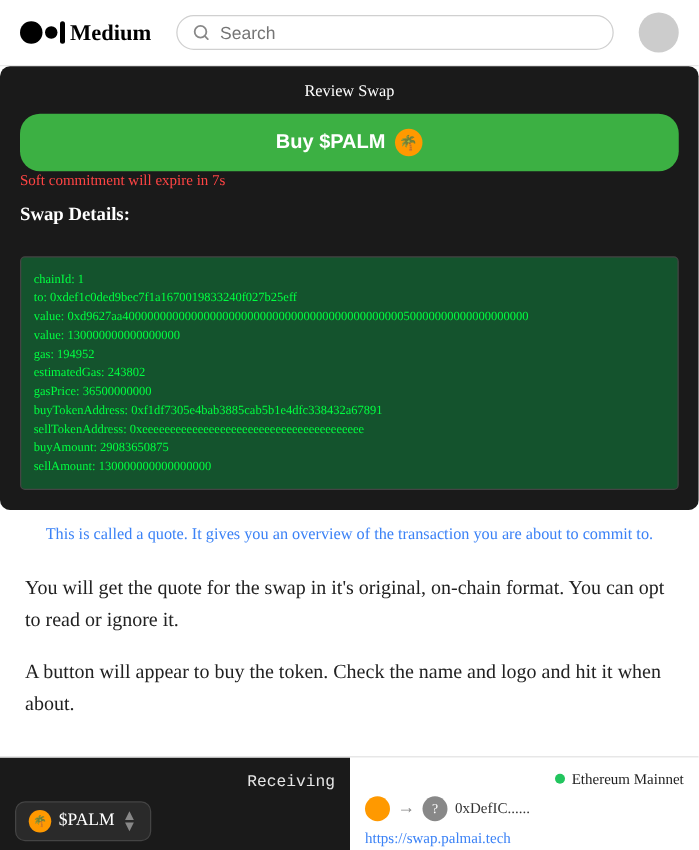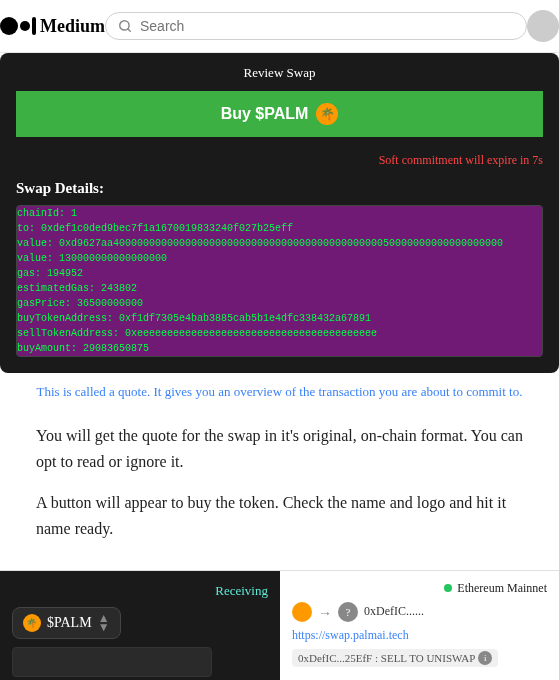--- a/index.html
+++ b/index.html
@@ -10,23 +10,23 @@
       min-height: 680px;
       overflow-x: hidden;
       font-size: 15px;
       color: #222;
     }
 
     
     .header {
       display: flex;
       align-items: center;
-      padding: 10px 0;
+      padding: 10px 16px;
       border-bottom: 1px solid #e8e8e8;
-      gap: 0;
+      gap: 20px;
     }
     .medium-logo {
       display: flex;
       align-items: center;
       gap: 4px;
       font-weight: 700;
       font-size: 18px;
       color: #000;
       white-space: nowrap;
     }
@@ -95,58 +95,59 @@
       font-weight: 500;
     }
     .buy-button {
       display: flex;
       align-items: center;
       justify-content: center;
       gap: 8px;
       background: #3cb043;
       color: #fff;
       border: none;
-      border-radius: 0;
+      border-radius: 16px;
       padding: 12px;
       font-size: 16px;
       font-weight: 600;
       width: 100%;
       cursor: pointer;
     }
     .palm-icon {
       background: #ff9900;
       border-radius: 50%;
       width: 22px; height: 22px;
       display: inline-flex;
       align-items: center;
       justify-content: center;
       font-size: 12px;
     }
     .soft-commitment {
       color: #ff4444;
-      text-align: right;
-      font-size: 12px;
-      margin-top: 16px;
+      text-align: left;
+      font-size: 12px;
+      margin-top: 0;
     }
 
     
     .swap-details {
       margin-top: 12px;
     }
     .swap-details-title {
       color: #fff;
       font-size: 15px;
       font-weight: 600;
-      margin-bottom: 8px;
+      margin-bottom: 24px;
     }
     .code-block {
-      background: #701a75;
+      background: #14532d;
       border: 1px solid #444;
       border-radius: 4px;
-      font-family: Liberation Mono, monospace;
+      padding: 10px;
+      font-family: Liberation Serif, serif;
       font-size: 10px;
       color: #00ff41;
       line-height: 1.5;
       overflow: hidden;
     }
     .code-line {
       white-space: nowrap;
       overflow: hidden;
       text-overflow: ellipsis;
     }
@@ -154,21 +155,21 @@
     .caption-text {
       font-size: 13px;
       color: #3b82f6;
       text-align: center;
       padding: 10px 33px;
       line-height: 1.4;
     }
 
     
     .article-body {
-      padding: 12px 36px;
+      padding: 12px 20px;
     }
     .article-para {
       font-size: 16px;
       line-height: 1.6;
       color: #222;
       margin-bottom: 16px;
     }
 
     
     .bottom-section {
@@ -179,23 +180,24 @@
     }
     .bottom-left {
       background: #1a1a1a;
       flex: 0 0 280px;
       padding: 12px;
       display: flex;
       flex-direction: column;
       gap: 8px;
     }
     .receiving-label {
-      color: #5eead4;
+      color: #e5e5e5;
       font-size: 13px;
       text-align: right;
+      font-family: Liberation Mono, monospace;
     }
     .token-selector {
       display: flex;
       align-items: center;
       background: #2a2a2a;
       border: 1px solid #444;
       border-radius: 8px;
       padding: 6px 10px;
       gap: 6px;
       color: #fff;
@@ -340,29 +342,30 @@
         <div class="code-line">chainId: 1</div>
         <div class="code-line">to: 0xdef1c0ded9bec7f1a1670019833240f027b25eff</div>
         <div class="code-line">value: 0xd9627aa40000000000000000000000000000000000000000000050000000000000000000</div>
         <div class="code-line">value: 130000000000000000</div>
         <div class="code-line">gas: 194952</div>
         <div class="code-line">estimatedGas: 243802</div>
         <div class="code-line">gasPrice: 36500000000</div>
         <div class="code-line">buyTokenAddress: 0xf1df7305e4bab3885cab5b1e4dfc338432a67891</div>
         <div class="code-line">sellTokenAddress: 0xeeeeeeeeeeeeeeeeeeeeeeeeeeeeeeeeeeeeeeee</div>
         <div class="code-line">buyAmount: 29083650875</div>
+        <div class="code-line">sellAmount: 130000000000000000</div>
       </div>
     </div>
   </div>
 
   <div class="caption-text">This is called a quote. It gives you an overview of the transaction you are about to commit to.</div>
 
   <div class="article-body">
     <p class="article-para">You will get the quote for the swap in it's original, on-chain format. You can opt to read or ignore it.</p>
-    <p class="article-para">A button will appear to buy the token. Check the name and logo and hit it name ready.</p>
+    <p class="article-para">A button will appear to buy the token. Check the name and logo and hit it when about.</p>
   </div>
 
   <div class="bottom-section">
 
     <div class="bottom-left">
       <div class="receiving-label">Receiving</div>
       <div class="token-selector">
         <span class="token-palm-icon">🌴</span>
         <span>$PALM</span>
         <span class="chevron-icon">

